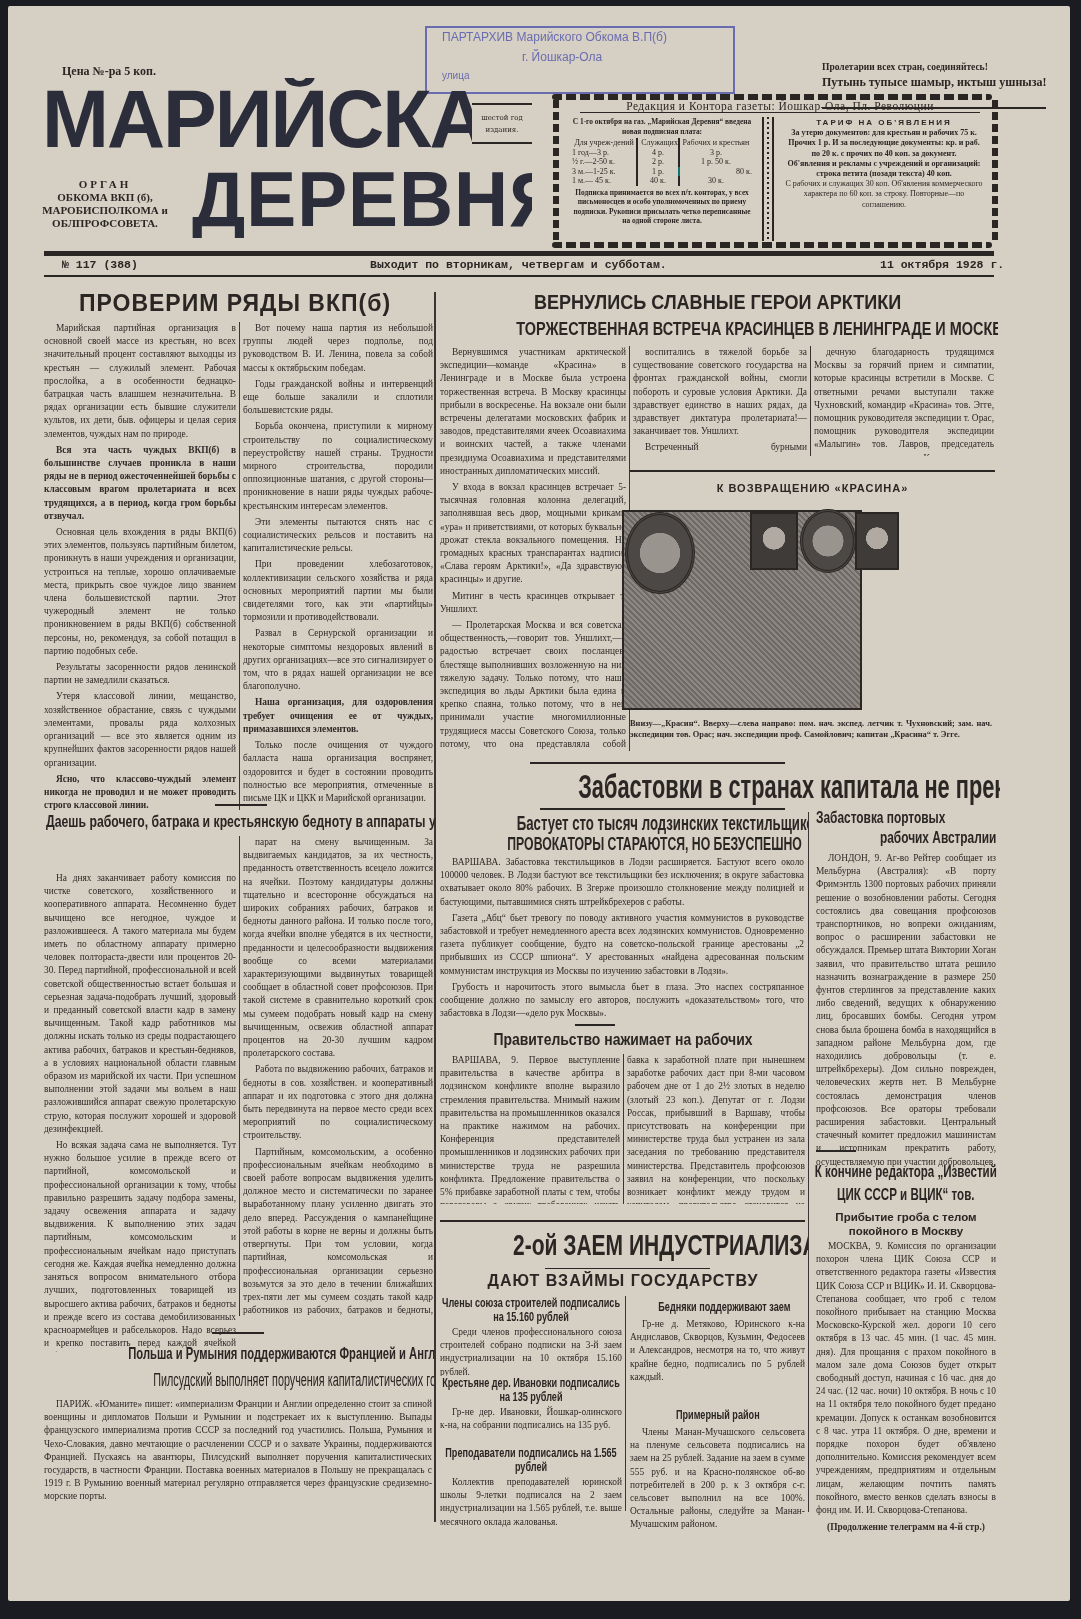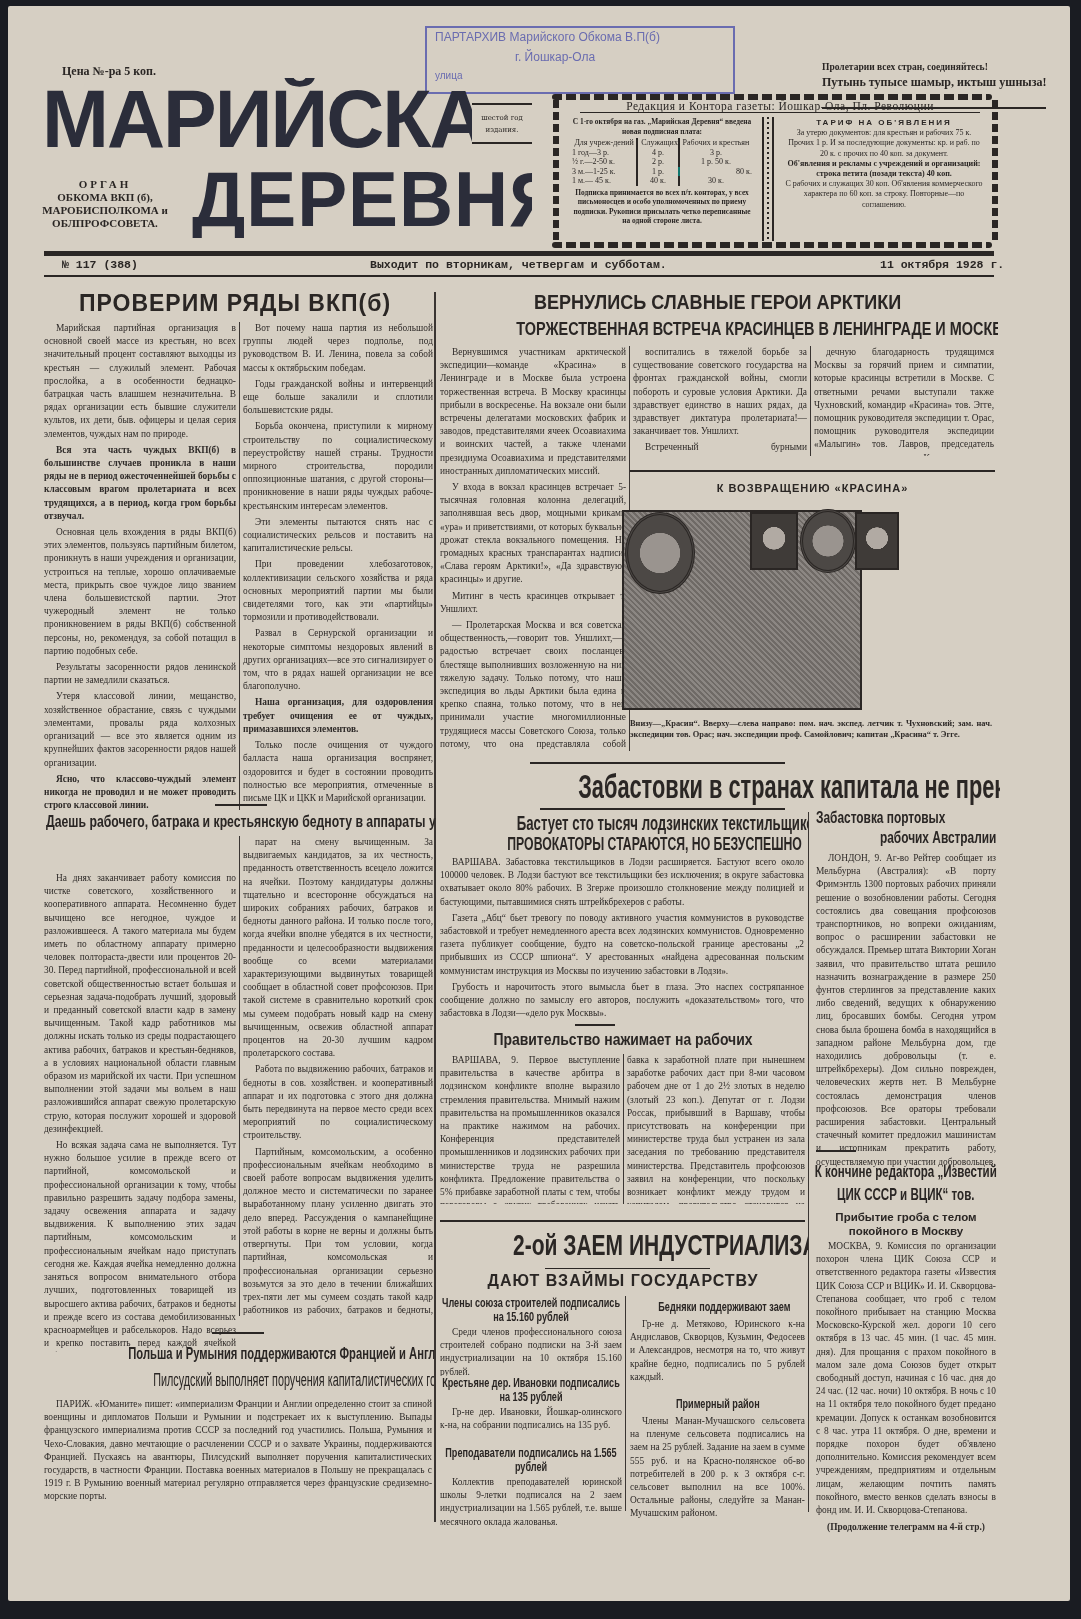--- a/index.html
+++ b/index.html
@@ -16,21 +16,21 @@
 .wavy{position:absolute;height:6px;background:repeating-linear-gradient(90deg,#2a2624 0 10px,transparent 10px 14px);border-radius:3px}
 .photo{position:absolute;background:repeating-linear-gradient(45deg,#6f6a66 0 2px,#8c8783 2px 4px);border:2px solid #2a2624}
 .circle{position:absolute;border-radius:50%;border:3px double #2a2624;background:radial-gradient(circle,#9a948f 0 40%,#4c4845 41% 100%)}
 .portrait{position:absolute;border:2px solid #2a2624;background:radial-gradient(circle at 50% 45%,#b1aaa3 0 30%,#3f3b38 31% 100%)}
 </style>
 </head>
 <body>
 
 <div class="paper"></div>
 
-<div class="stamp" style="left:425px;top:26px;width:310px;height:68px;padding:2px 8px">
+<div class="stamp" style="left:425px;top:26px;width:310px;height:68px;padding:2px 15px">
   <div>ПАРТАРХИВ Марийского Обкома В.П(б)</div>
   <div style="padding-left:80px;margin-top:6px">г. Йошкар-Ола</div>
   <div style="font-size:10px;margin-top:6px">улица</div>
 </div>
 
 <div class="abs" style="left:62px;top:64px;font-size:12px;font-weight:bold;font-family:'Liberation Serif',serif">Цена №-ра 5 коп.</div>
 <div class="abs" style="left:42px;top:78px;width:430px;height:80px;overflow:hidden">
   <span class="cond" style="font-size:82px;line-height:82px;letter-spacing:-2px;color:#2b2d3a;transform:scaleX(0.98)">МАРИЙСКАЯ</span>
 </div>
 <div class="abs" style="left:192px;top:160px;width:340px;height:78px;overflow:hidden">
@@ -86,21 +86,21 @@
           <td style="border-right:2px solid #2a2624;text-align:center">40 к.</td>
           <td style="text-align:center">30 к.</td>
         </tr>
   </tbody>
     </table>
   <div class="center" style="font-weight:bold">Подписка принимается во всех п/т. конторах, у всех письмоносцев и особо уполномоченных по приему подписки. Рукописи присылать четко переписанные на одной стороне листа.</div>
 </div>
 <div class="abs" style="left:762px;top:117px;width:12px;height:124px;border-left:2px solid #2a2624;border-right:2px solid #2a2624;background:repeating-linear-gradient(180deg,#2a2624 0 2px,transparent 2px 5px) center/2px 100% no-repeat"></div>
 <div class="abs center" style="left:784px;top:118px;width:200px;font-size:8px;line-height:10.2px;font-family:'Liberation Serif',serif">
   <div style="font-weight:bold;letter-spacing:2px;font-family:'Liberation Sans',sans-serif">ТАРИФ НА ОБ'ЯВЛЕНИЯ</div>
-  <div style="font-weight:normal">За утерю документов: для крестьян и рабочих 75 к. Прочих 1 р. И за последующие документы: кр. и раб. по 20 к. с прочих по 40 коп. за документ.</div>
+  <div style="font-weight:bold">За утерю документов: для крестьян и рабочих 75 к. Прочих 1 р. И за последующие документы: кр. и раб. по 20 к. с прочих по 40 коп. за документ.</div>
   <div style="font-weight:bold">Об'явления и рекламы с учреждений и организаций: строка петита (позади текста) 40 коп.</div>
   <div>С рабочих и служащих 30 коп. Об'явления коммерческого характера по 60 коп. за строку. Повторные—по соглашению.</div>
 </div>
 
 <div class="rule" style="left:44px;top:251px;width:950px;height:5px"></div>
 <div class="abs" style="left:62px;top:258px;font-size:11.5px;font-weight:bold;font-family:'Liberation Mono',monospace">№ 117 (388)</div>
 <div class="abs" style="left:370px;top:258px;font-size:11.5px;font-weight:bold;font-family:'Liberation Mono',monospace">Выходит по вторникам, четвергам и субботам.</div>
 <div class="abs" style="left:880px;top:258px;font-size:11.5px;font-weight:bold;font-family:'Liberation Mono',monospace">11 октября 1928 г.</div>
 <div class="rule" style="left:44px;top:275px;width:950px;height:2px"></div>
 
@@ -239,21 +239,21 @@
   <div class="tiny" style="text-indent:12px;height:50px;overflow:hidden">Среди членов профессионального союза строителей собрано подписки на 3-й заем индустриализации на 10 октября 15.160 рублей.</div>
   <div class="center" style="height:30px;overflow:hidden"><span class="cond" style="font-size:13px;white-space:normal;width:260px;transform:scaleX(0.7);line-height:14px">Крестьяне дер. Ивановки подписались на 135 рублей</span></div>
   <div class="tiny" style="text-indent:12px;height:40px;overflow:hidden">Гр-не дер. Ивановки, Йошкар-олинского к-на, на собрании подписались на 135 руб.</div>
   <div class="center" style="height:30px;overflow:hidden"><span class="cond" style="font-size:13px;white-space:normal;width:260px;transform:scaleX(0.7);line-height:14px">Преподаватели подписались на 1.565 рублей</span></div>
   <div class="tiny" style="text-indent:12px">Коллектив преподавателей юринской школы 9-летки подписался на 2 заем индустриализации на 1.565 рублей, т.е. выше месячного оклада жалованья.</div>
 </div>
 <div class="vrule" style="left:625px;top:1296px;height:215px"></div>
 <div class="abs" style="left:630px;top:1296px;width:175px">
   <div class="center" style="height:22px;overflow:hidden"><span class="cond" style="font-size:13px;transform:scaleX(0.7);transform-origin:center top">Бедняки поддерживают заем</span></div>
   <div class="tiny" style="text-indent:12px;height:70px;overflow:hidden">Гр-не д. Метяково, Юринского к-на Андиславов, Скворцов, Кузьмин, Федосеев и Александров, несмотря на то, что живут крайне бедно, подписались по 5 рублей каждый.</div>
-  <div class="center" style="height:22px;overflow:hidden;margin-top:5px"><span class="cond" style="font-size:13px;transform:scaleX(0.7);transform-origin:center top">Примерный район</span></div>
+  <div class="center" style="height:22px;overflow:hidden;margin-top:16px"><span class="cond" style="font-size:13px;transform:scaleX(0.7);transform-origin:center top">Примерный район</span></div>
   <div class="tiny" style="text-indent:12px">Члены Манан-Мучашского сельсовета на пленуме сельсовета подписались на заем на 25 рублей. Задание на заем в сумме 555 руб. и на Красно-полянское об-во потребителей в 200 р. к 3 октября с-г. сельсовет выполнил на все 100%. Остальные районы, следуйте за Манан-Мучашским районом.</div>
 </div>
 
 <div class="rule" style="left:816px;top:1150px;width:40px;height:2px"></div>
 <div class="abs center" style="left:814px;top:1160px;width:184px;height:50px;overflow:hidden">
   <span class="cond" style="font-size:17px;line-height:23px;white-space:normal;width:270px;transform:scaleX(0.68)">К кончине редактора „Известий ЦИК СССР и ВЦИК“ тов. Скворцова</span>
 </div>
 <div class="abs center" style="left:814px;top:1210px;width:184px;font-size:11.5px;line-height:14px;font-weight:bold;font-family:'Liberation Sans',sans-serif">Прибытие гроба с телом покойного в Москву</div>
 <div class="abs tiny" style="left:816px;top:1240px;width:180px">
   <p>МОСКВА, 9. Комиссия по организации похорон члена ЦИК Союза ССР и ответственного редактора газеты «Известия ЦИК Союза ССР и ВЦИК» И. И. Скворцова-Степанова сообщает, что гроб с телом покойного прибывает на станцию Москва Московско-Курской жел. дороги 10 сего октября в 13 час. 45 мин. (1 час. 45 мин. дня). Для прощания с прахом покойного в малом зале дома Союзов будет открыт свободный доступ, начиная с 16 час. дня до 24 час. (12 час. ночи) 10 октября. В ночь с 10 на 11 октября тело покойного будет предано кремации. Допуск к останкам возобновится с 8 час. утра 11 октября. О дне, времени и порядке похорон будет об'явлено дополнительно. Комиссия рекомендует всем учреждениям, предприятиям и отдельным лицам, желающим почтить память покойного, вместо венков сделать взносы в фонд им. И. И. Скворцова-Степанова.</p>

